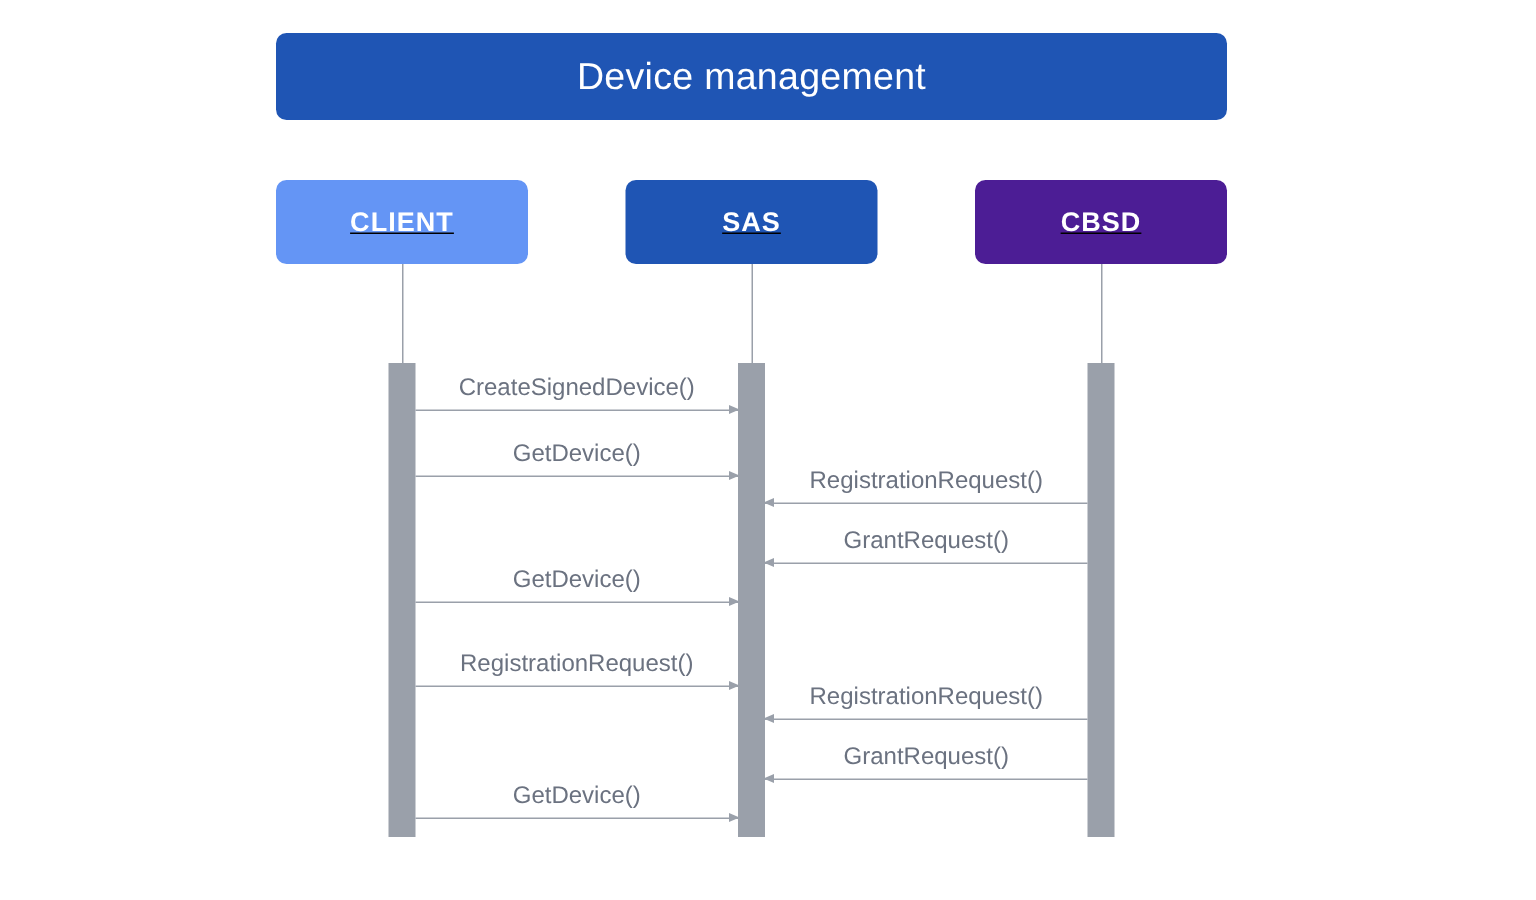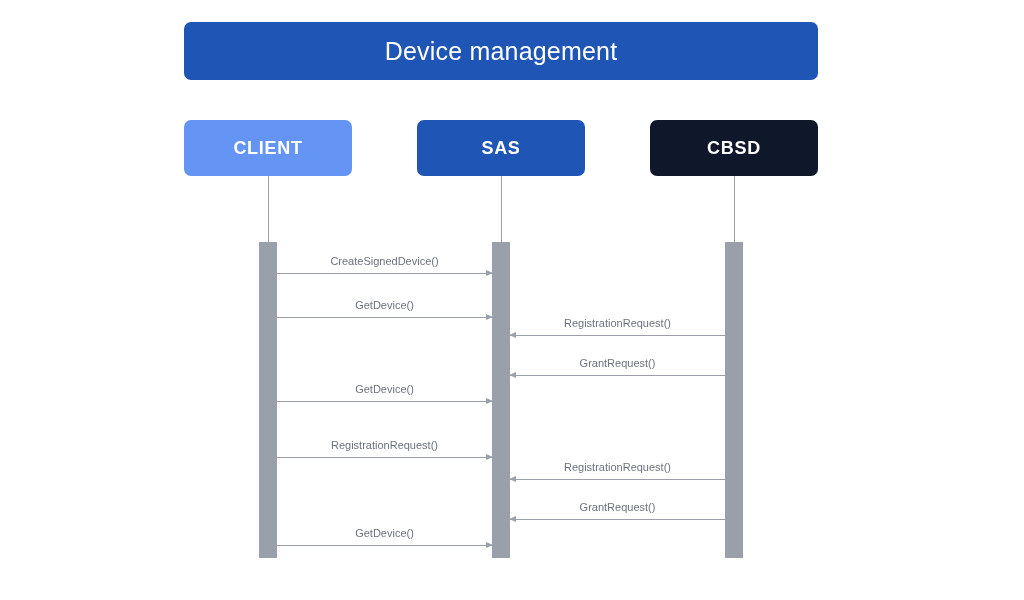--- a/index.html
+++ b/index.html
@@ -46,20 +46,21 @@
   .actor-box {
     position: absolute;
     top: 120px;
     width: 168px;
     height: 56px;
     border-radius: 7px;
     display: flex;
     align-items: center;
     justify-content: center;
     box-sizing: border-box;
+    text-decoration: underline;
   }
   .actor-box .actor-label {
     color: #ffffff;
     font-size: 18px;
     font-weight: bold;
     letter-spacing: 0.7px;
     line-height: 1;
   }
 
   
@@ -105,42 +106,42 @@
     left: -1px;
     border-right: 7px solid #9aa0aa;
   }
   .msg-label {
     position: absolute;
     left: 0;
     width: 100%;
     bottom: 6px;
     text-align: center;
     color: #6b7280;
-    font-size: 11px;
+    font-size: 16px;
     line-height: 1;
     white-space: nowrap;
   }
 </style>
 </head>
 <body>
 
 <div id="diagram">
 
   <div class="title-banner">
     <span class="title-text">Device management</span>
   </div>
 
   <div id="layers">
       <div class="actor-box" style="left: 184px; background: rgb(100, 149, 245);">
         <span class="actor-label">CLIENT</span>
       </div>
       <div class="actor-box" style="left: 417px; background: rgb(31, 85, 180); text-align: center;">
         <span class="actor-label">SAS</span>
       </div>
-      <div class="actor-box" style="left: 650px; background: #0f172a; align-items: center;">
+      <div class="actor-box" style="left: 650px; background: #4c1d95; align-items: center;">
         <span class="actor-label">CBSD</span>
       </div>
       <div class="lifeline" style="left: 268px; top: 176px; height: 66px; background: rgb(154, 160, 170);"></div>
       <div class="lifeline" style="left: 501px; top: 176px; height: 66px; background: rgb(154, 160, 170);"></div>
       <div class="lifeline" style="left: 734px; top: 176px; height: 66px; background: rgb(154, 160, 170);"></div>
       <div class="activation" style="left: 259px; top: 242px; height: 316px; width: 18px; background: rgb(154, 160, 170);"></div>
       <div class="activation" style="left: 492px; top: 242px; height: 316px; width: 18px; background: rgb(154, 160, 170);"></div>
       <div class="activation" style="left: 725px; top: 242px; height: 316px; width: 18px; background: rgb(154, 160, 170);"></div>
       <div class="message to-right" style="left: 277px; top: 273px; width: 215px;">
         <div class="msg-line"></div>

